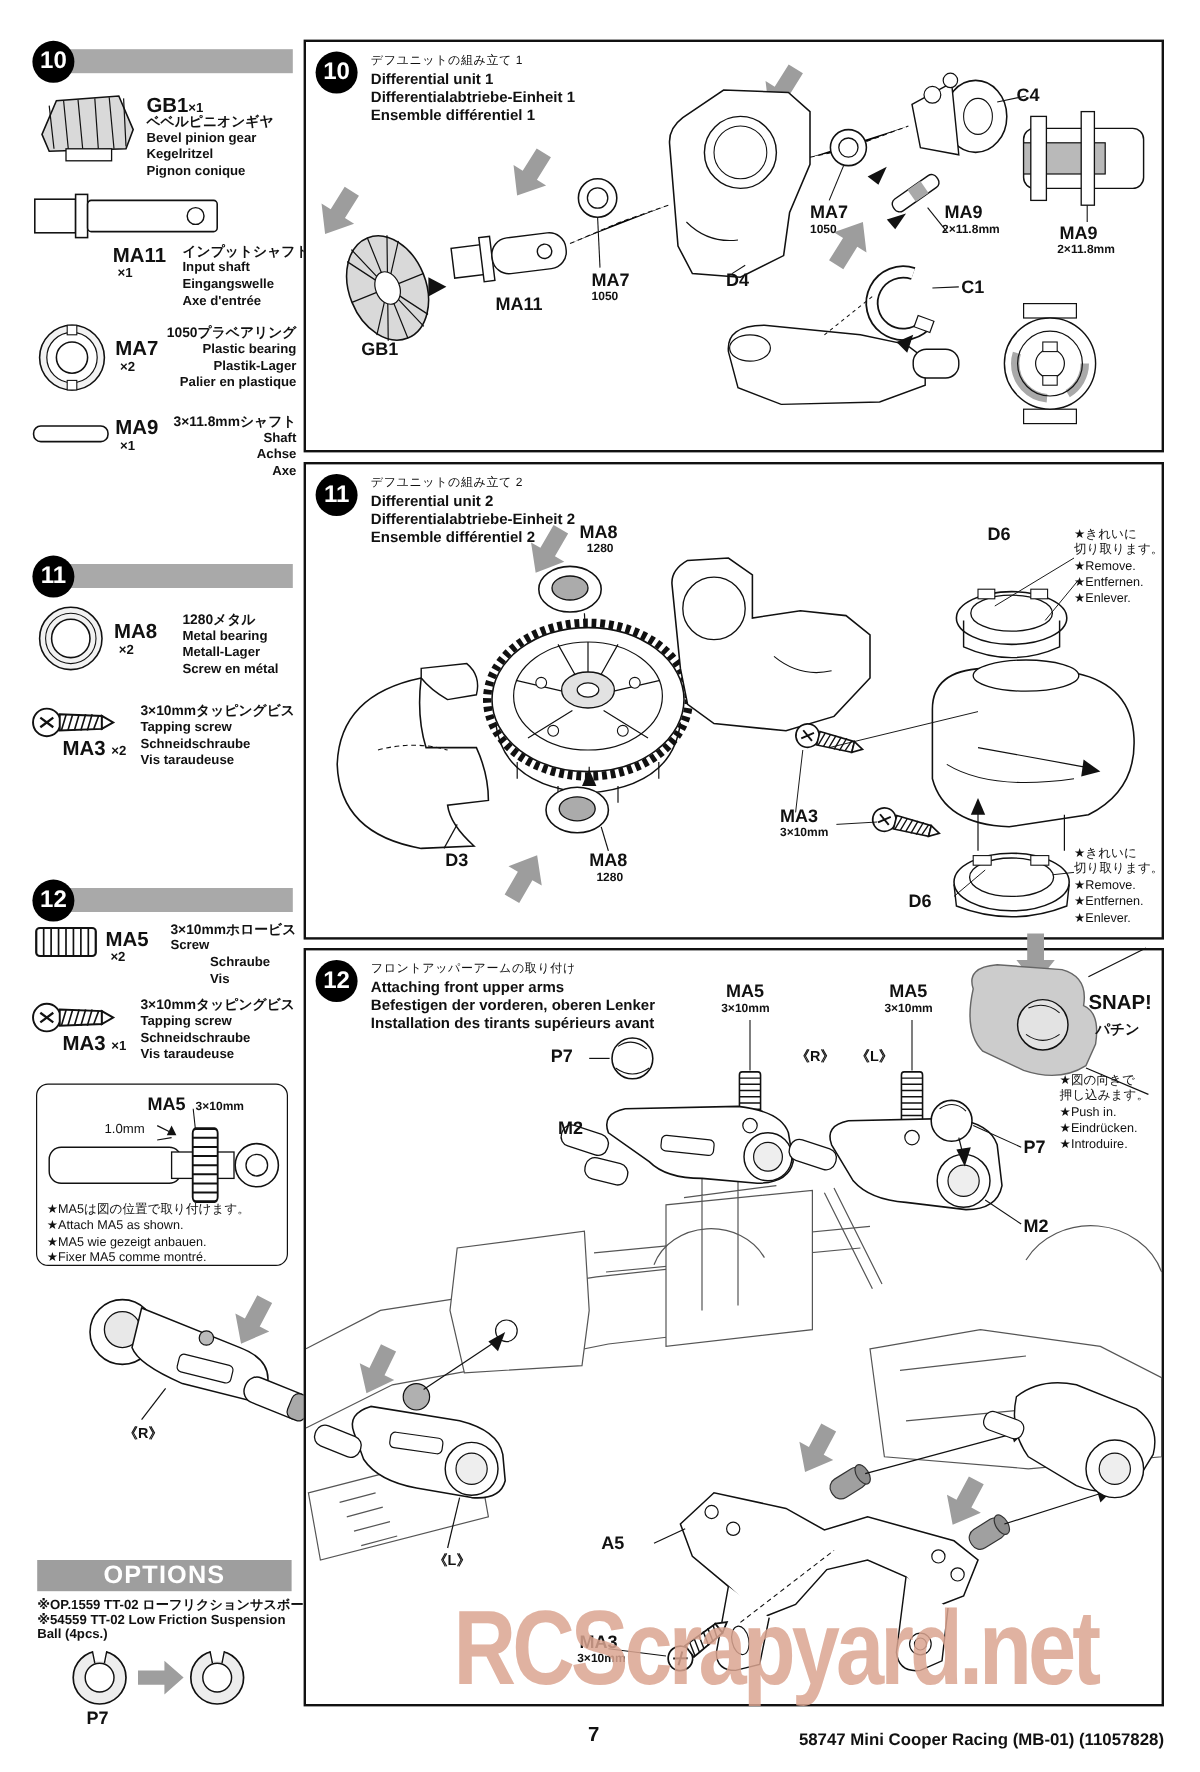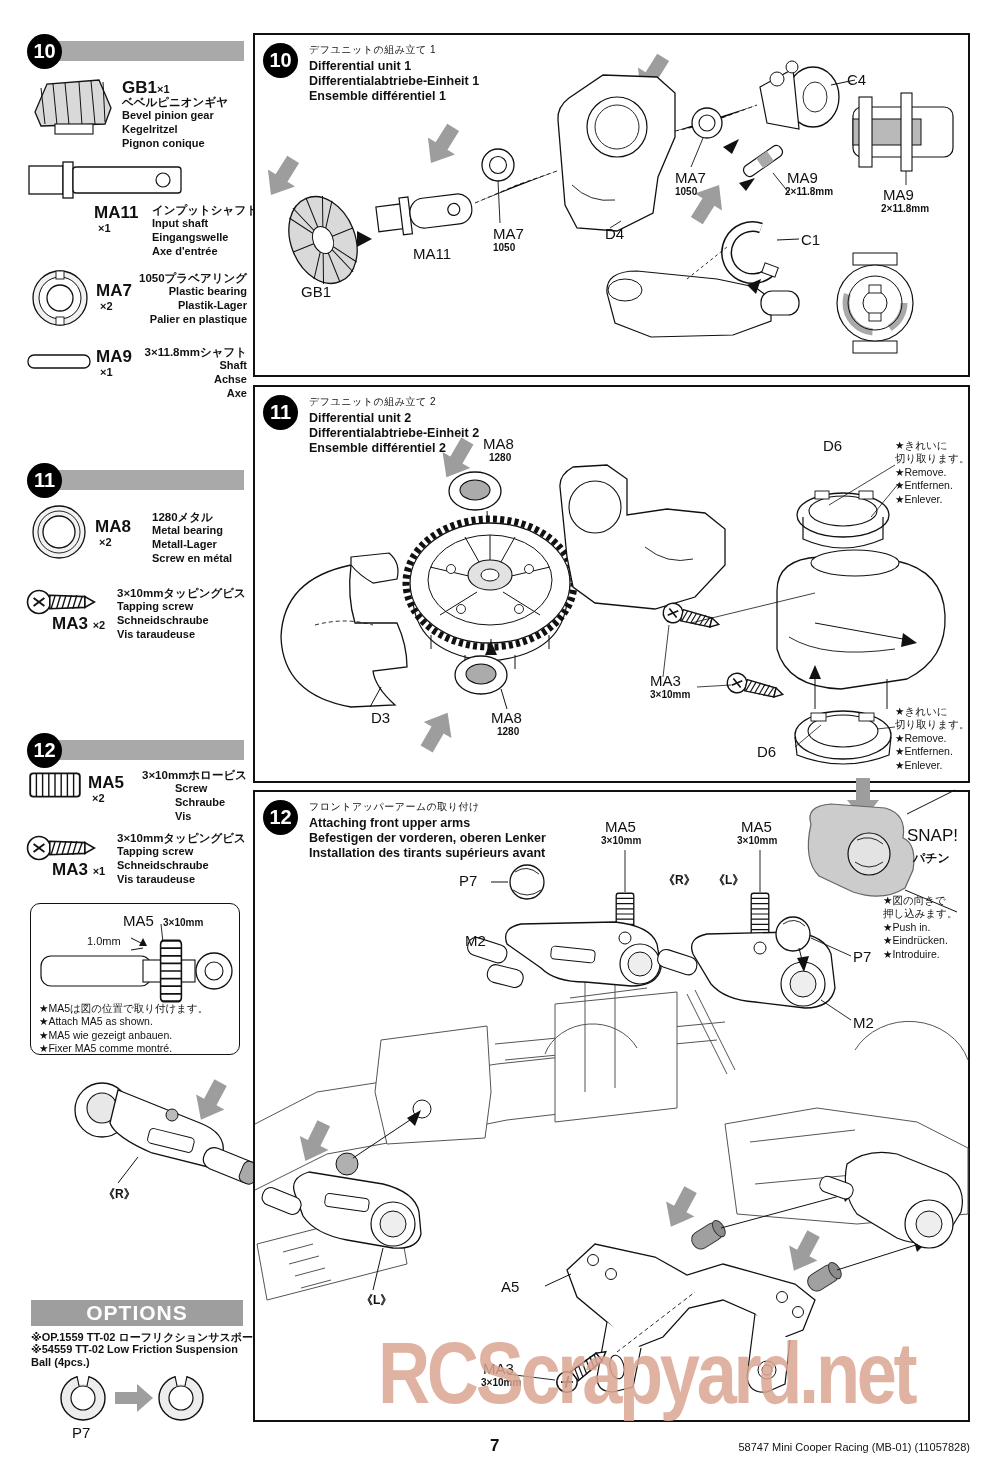--- a/index.html
+++ b/index.html
@@ -1,21 +1,21 @@
 <!DOCTYPE html>
 <html><head>
 <meta charset="utf-8">
 <style>
   *{margin:0;padding:0;box-sizing:border-box}
   html,body{background:#fff}
   .page{position:relative;width:1000px;height:1477px;background:#fff;overflow:hidden;
         font-family:"Liberation Sans","DejaVu Sans",sans-serif;color:#111}
   .panel{position:absolute;left:253px;width:717px;border:2px solid #111;background:#fff}
   .abs{position:absolute}
-  .lbl{position:absolute;font-weight:normal;font-size:15px;white-space:nowrap}
+  .lbl{position:absolute;font-weight:bold;font-size:15px;white-space:nowrap}
   .lblsm{position:absolute;font-weight:bold;font-size:12px;white-space:nowrap}
   .sz{position:absolute;font-weight:bold;font-size:10px;white-space:nowrap}
   .note{position:absolute;font-weight:normal;font-size:10.5px;line-height:1.28;white-space:nowrap}
   .head{position:absolute;display:flex;gap:11px;align-items:flex-start;z-index:5}
   .badge{width:35px;height:35px;min-width:35px;border-radius:50%;background:#000;color:#fff;
          display:flex;align-items:center;justify-content:center;font-weight:bold;font-size:20px}
   .titles .ja{font-size:10px;font-weight:normal;margin-bottom:2px;letter-spacing:.5px}
   .titles .t{font-size:12.5px;font-weight:bold;line-height:1.2}
   .strip{position:absolute;height:20px;background:#a9a9a9}
   .pcode{position:absolute;font-weight:bold;font-size:17px;white-space:nowrap}
@@ -25,21 +25,21 @@
   .r-align{text-align:right}
   .ind{}
   svg.d{position:absolute;overflow:visible}
   .ma5box{position:absolute;left:30px;top:903px;width:210px;height:152px;border:1.6px solid #111;border-radius:10px;background:#fff}
   .optbanner{position:absolute;left:31px;top:1300px;width:212px;height:26px;background:#9e9e9e;color:#fff;
              display:flex;align-items:center;justify-content:center;font-weight:bold;font-size:21px;letter-spacing:1px}
   .optline{position:absolute;font-weight:bold;font-size:11px;white-space:nowrap}
   .wm{position:absolute;left:378px;top:1322px;font-weight:bold;font-size:88px;letter-spacing:-4px;
       color:rgba(219,164,144,.85);transform:scaleX(.82);transform-origin:left center;z-index:40;white-space:nowrap}
   .footer7{position:absolute;left:490px;top:1436px;font-weight:bold;font-size:17px}
-  .footerR{position:absolute;right:30px;top:1441px;font-weight:normal;font-size:11px}
+  .footerR{position:absolute;right:30px;top:1441px;font-weight:bold;font-size:14px}
 </style>
 </head>
 <body>
 
 <div class="page">
 
 <svg width="0" height="0" style="position:absolute">
 <defs>
  <g id="fat-arrow">
           <polygon points="5,0 19,0 19,22 28,22 12,42 -4,22 5,22" fill="#9d9d9d"></polygon>
@@ -156,21 +156,21 @@
 <div class="strip" style="left:44px;top:740px;width:200px"></div>
 <div class="badge abs" style="left:27px;top:733px">12</div>
 
 <svg class="d" style="left:27px;top:774px" width="56" height="24">
  <use href="#grub" transform="translate(28,11) rotate(90) scale(1.45,1.55)"></use>
 </svg>
 <div class="pcode" style="left:88px;top:773px"><span>MA5</span></div>
 <div class="pqty abs" style="left:92px;top:792px">×2</div>
 <div class="pnames" style="left:142px;top:768px">
  <div class="ja">3×10mmホロービス</div>
- <div style="margin-left:33px">Screw</div>
+ <div style="">Screw</div>
  <div style="margin-left:33px">Schraube</div>
  <div style="margin-left:33px">Vis</div>
 </div>
 
 <svg class="d" style="left:27px;top:830px" width="70" height="36">
  <use href="#screw" transform="translate(12,18) scale(1.35)"></use>
 </svg>
 <div class="pcode" style="left:52px;top:860px">
  <span>MA3</span> <span class="pqty">×1</span>
 </div>

